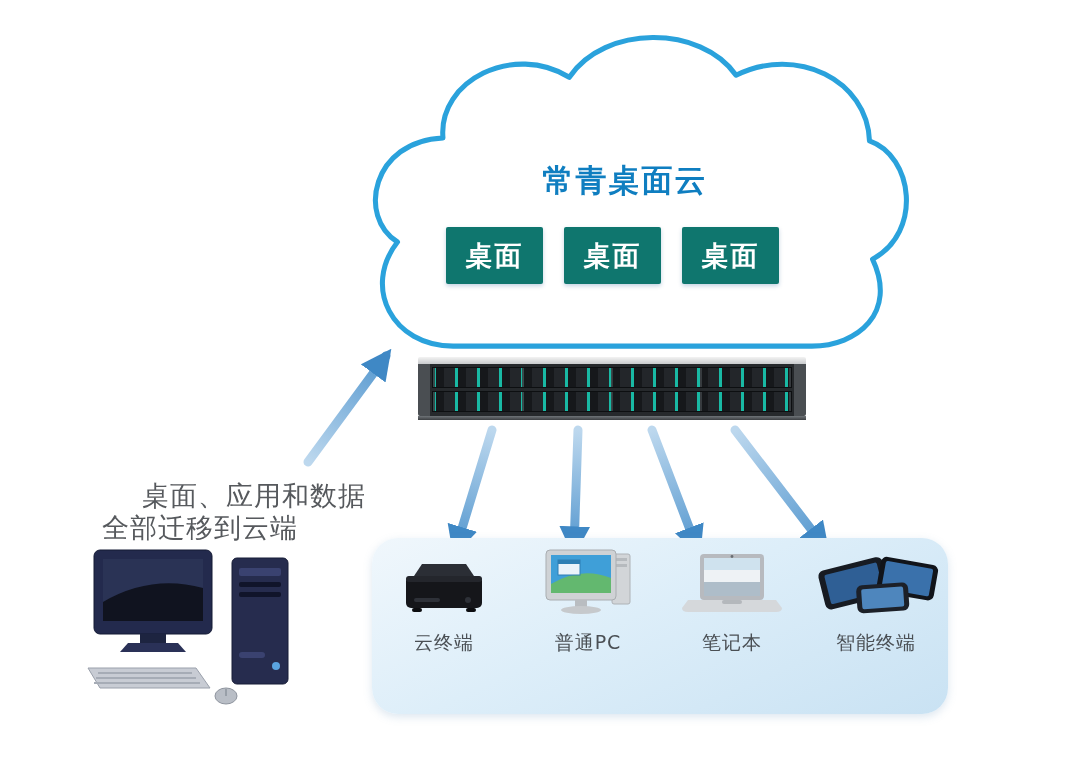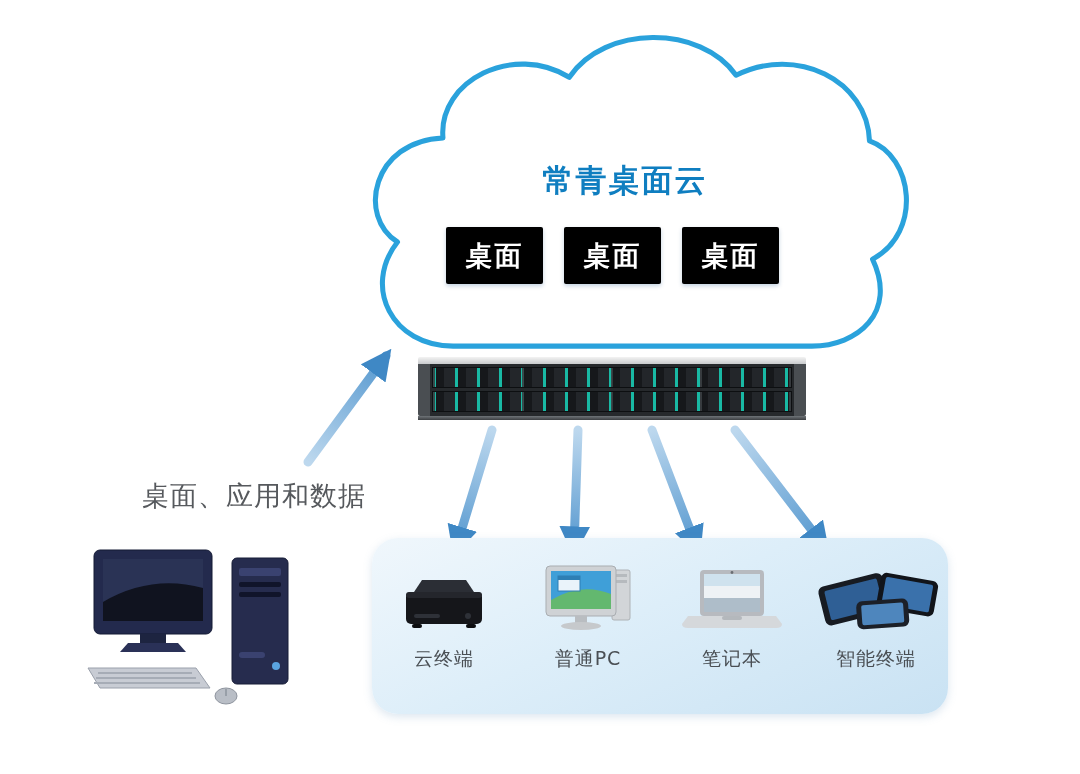--- a/index.html
+++ b/index.html
@@ -8,21 +8,21 @@
     font-family:"DejaVu Sans","Liberation Sans",sans-serif;overflow:hidden;
   }
   
   #cloud-svg{position:absolute;left:352px;top:24px;width:566px;height:340px;}
   #cloud-title{
     position:absolute;left:470px;top:160px;width:310px;text-align:center;
     font-size:31px;font-weight:bold;color:#0f7ec0;letter-spacing:2px;
   }
   #desktop-boxes{position:absolute;left:446px;top:227px;display:flex;gap:21px;}
   .desktop-box{
-    width:97px;height:57px;background:#000000;color:#ffffff;
+    width:97px;height:57px;background:#0f766e;color:#ffffff;
     font-size:27px;font-weight:bold;text-align:center;line-height:57px;
     letter-spacing:2px;border-radius:2px;box-shadow:0 2px 4px rgba(20,80,140,.25);
   }
   
   #server{position:absolute;left:418px;top:357px;width:388px;}
   #server .rail-top{height:7px;background:linear-gradient(#f3f3f3,#c9cbcd);border-radius:2px 2px 0 0;}
   #server .body{
     position:relative;height:52px;background:#26292c;
     border-left:12px solid #4a4e52;border-right:12px solid #4a4e52;
     box-sizing:border-box;border-radius:0 0 2px 2px;
@@ -45,21 +45,21 @@
   
   #panel{
     position:absolute;left:372px;top:538px;width:576px;height:176px;
     border-radius:26px;
     background:linear-gradient(155deg,#f0f7fc 0%,#ddeef9 45%,#c9e2f3 100%);
     box-shadow:0 3px 8px rgba(120,160,195,.25);
     display:flex;align-items:stretch;
   }
   .device-col{
     flex:1;display:flex;flex-direction:column;align-items:center;
-    justify-content:center;padding-bottom:26px;
+    justify-content:flex-start;padding-bottom:26px;
   }
   .device-icon{height:78px;display:flex;align-items:flex-end;justify-content:center;}
   .device-label{margin-top:14px;font-size:19px;color:#4a4f54;letter-spacing:1px;}
   
   #workstation{position:absolute;left:76px;top:548px;width:252px;height:162px;}
 </style>
 </head>
 <body>
 
 <div id="stage">
@@ -120,20 +120,21 @@
       </linearGradient>
     </defs>
     <line x1="308" y1="462" x2="386" y2="356" stroke="url(#g1)" stroke-width="9" stroke-linecap="round" marker-end="url(#ah)"></line>
     <line x1="492" y1="430" x2="456" y2="548" stroke="url(#g2)" stroke-width="9" stroke-linecap="round" marker-end="url(#ah)"></line>
     <line x1="578" y1="430" x2="574" y2="548" stroke="url(#g3)" stroke-width="9" stroke-linecap="round" marker-end="url(#ah)"></line>
     <line x1="652" y1="430" x2="697" y2="548" stroke="url(#g4)" stroke-width="9" stroke-linecap="round" marker-end="url(#ah)"></line>
     <line x1="735" y1="430" x2="824" y2="546" stroke="url(#g5)" stroke-width="9" stroke-linecap="round" marker-end="url(#ah)"></line>
   </svg>
 
   <div id="migration-line1" class="migration-line">桌面、应用和数据</div>
+  <div id="migration-line2" class="migration-line">全部迁移到云端</div>
 
   <div id="panel">
 
     <div class="device-col">
       <div class="device-icon">
         <svg width="92" height="62" viewBox="0 0 92 62">
           <polygon points="16,22 76,22 68,10 24,10" fill="#2b2e35"></polygon>
           <rect x="8" y="22" width="76" height="32" rx="5" fill="#15161a"></rect>
           <rect x="8" y="22" width="76" height="6" rx="3" fill="#24262c"></rect>
           <rect x="16" y="44" width="26" height="4" rx="2" fill="#2e3138"></rect>

